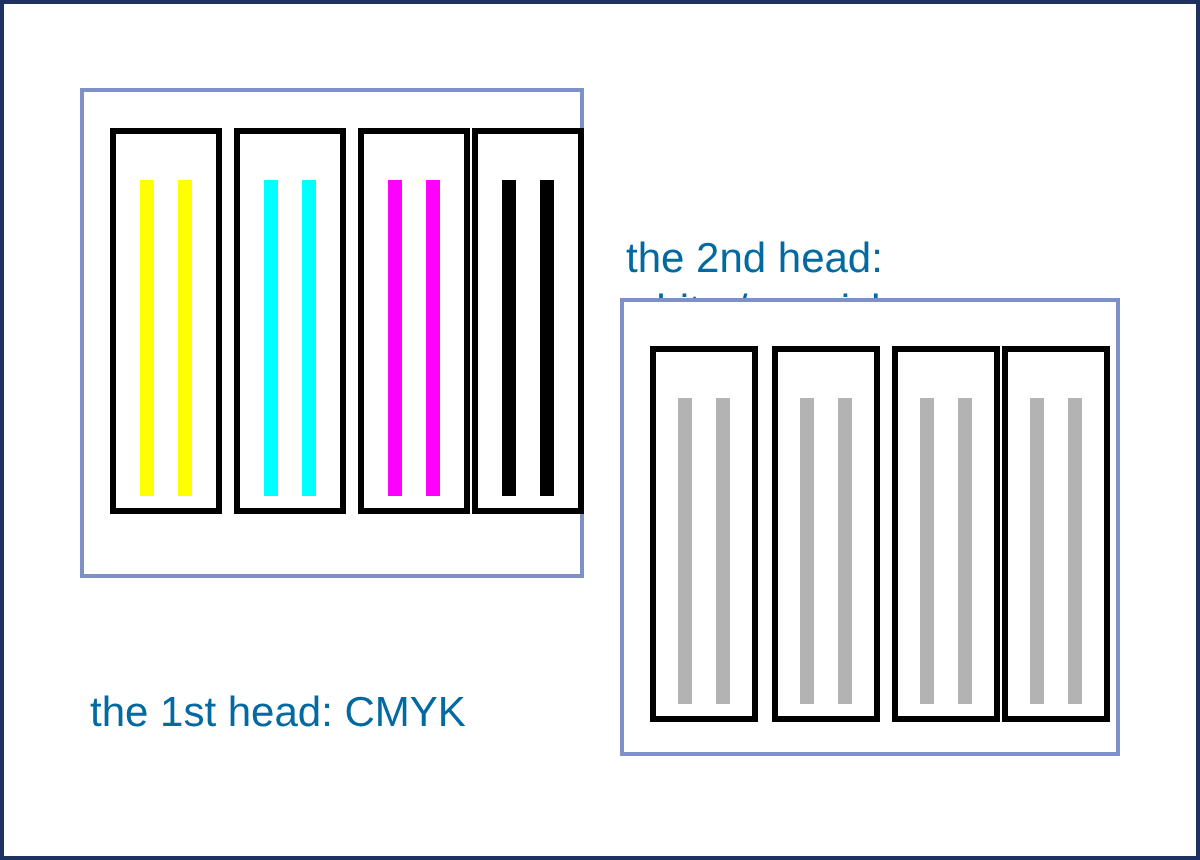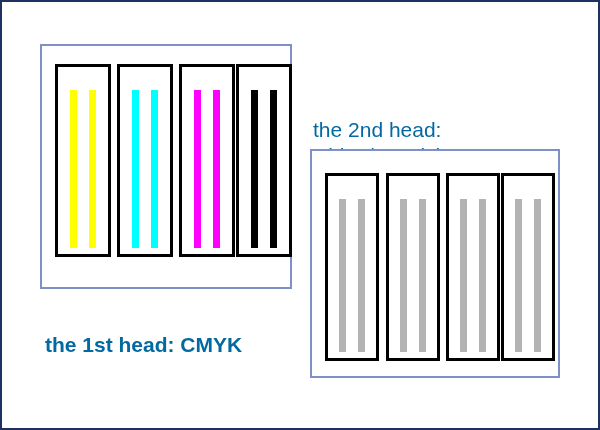--- a/index.html
+++ b/index.html
@@ -82,22 +82,21 @@
     position: absolute;
     color: #0369a1;
     font-size: 21px;
     line-height: 26px;
     white-space: pre-line;
     letter-spacing: 0px;
     margin-top: 36px;
   }
   #caption-cmyk {
     left: 43px;
-    top: 294px;
-    font-weight: bold;
+    top: 306px;
   }
   #caption-white {
     left: 311px;
     top: 79px;
   }
 </style>
 </head>
 <body>
 
 <div id="canvas">

